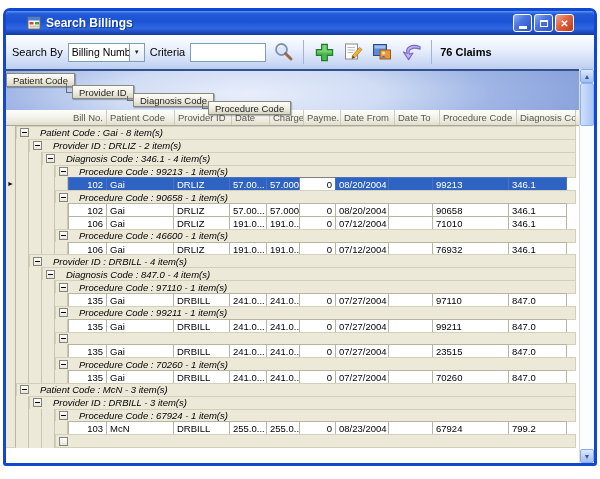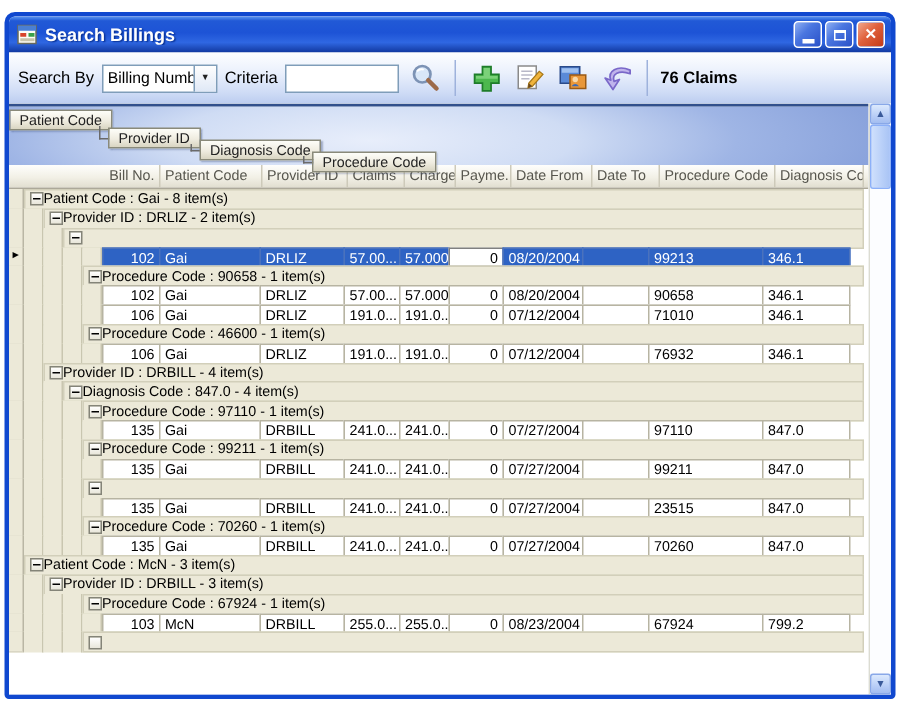--- a/index.html
+++ b/index.html
@@ -3,21 +3,21 @@
 <meta charset="utf-8">
 <style>
   html,body{margin:0;padding:0;background:#fff;}
   .page{position:relative;width:600px;height:479px;background:#fff;overflow:hidden;
         font-family:"Liberation Sans",sans-serif;}
   
   .window{position:absolute;left:3px;top:8px;width:594px;height:458px;box-sizing:border-box;
           border:3px solid var(--frame,#1048CF);border-radius:7px 7px 3px 3px;overflow:hidden;
           background:#fff;}
   
-  .titlebar{height:24px;display:flex;align-items:center;padding:0 4px;box-sizing:border-box;
+  .titlebar{height:24px;display:flex;align-items:center;padding:0 20px;box-sizing:border-box;
     background:linear-gradient(180deg,#5a96f2 0%,#2159d6 12%,#1d53d6 45%,#2f67e2 72%,#11389f 100%);}
   .title-icon{width:15px;height:14px;margin:0 4px 0 1px;flex:none;}
   .title-text{color:#fff;font-weight:bold;font-size:12px;text-shadow:1px 1px 1px #083093;flex:1;
               white-space:nowrap;overflow:hidden;}
   .winbtns{display:flex;gap:2px;}
   .winbtn{width:19px;height:18px;border:1px solid #fff;border-radius:3px;box-sizing:border-box;
           display:flex;align-items:center;justify-content:center;color:#fff;font-size:10px;
           background:linear-gradient(135deg,#8fb0f2 0%,#4a76e0 40%,#2a51c8 100%);}
   .winbtn.close{background:linear-gradient(135deg,#f0a88e 0%,#e0613c 45%,#c23a18 100%);font-weight:bold;}
   .glyph-min{width:8px;height:3px;background:#fff;margin-top:8px;}
@@ -59,21 +59,21 @@
   
   .gridbody{flex:1;overflow:hidden;background:#fff;position:relative;font-size:9.5px;}
   .grid-row{display:flex;height:13.85px;box-sizing:border-box;margin-top:-1px;width:570px;}
   .grid-row:first-child{margin-top:0;}
   .selcell{width:10px;flex:none;background:var(--group-bg,#ECE9D8);border-right:1px solid #b9b6a4;
            border-bottom:1px solid #d9d6c4;box-sizing:border-box;display:flex;align-items:center;
            justify-content:center;color:#000;font-size:7px;}
   .rail{width:13px;flex:none;background:var(--group-bg,#ECE9D8);border-right:1px solid #c9c6b0;
         box-sizing:border-box;}
   .gbar{flex:1;box-sizing:border-box;border:1px solid #d2cfba;background:var(--group-bg,#ECE9D8);
-        display:flex;align-items:center;gap:0;padding-left:3px;white-space:nowrap;overflow:hidden;}
+        display:flex;align-items:center;gap:11px;padding-left:3px;white-space:nowrap;overflow:hidden;font-style:italic;}
   .expbox{width:9px;height:9px;flex:none;box-sizing:border-box;border:1px solid #848478;
           background:linear-gradient(180deg,#fff,#e8e6da);position:relative;}
   .expbox i{position:absolute;left:1px;top:3px;width:5px;height:1px;background:#000;}
   .cell{flex:none;box-sizing:border-box;border:1px solid #b7b4a2;margin-left:-1px;background:#fff;
         padding:1px 3px 0 3px;white-space:nowrap;overflow:hidden;color:#000;}
   .cell.first{margin-left:0;}
   .cell.r{text-align:right;}
   .grid-row.selected .cell{background:var(--sel-bg,#2E63C4);color:#fff;border-color:#4a72bd;}
   .grid-row.selected .cell.editcell{background:#fff;color:#000;border:1px solid #808080;}
   
@@ -172,21 +172,21 @@
             <div class="gtab" style="left: 66px; top: 14px;">Provider ID</div>
             <div class="gconn" style="left: 121px; top: 25px; width: 6px; height: 4px;"></div>
             <div class="gtab" style="left: 127px; top: 22px;">Diagnosis Code</div>
             <div class="gconn" style="left: 196px; top: 33px; width: 6px; height: 4px;"></div>
             <div class="gtab" style="left: 202px; top: 30px;">Procedure Code</div>
           </div>
         <div class="gridheader" id="gridheader">
             <div class="hcell r" style="width: 101px;">Bill No.</div>
             <div class="hcell" style="width: 68px;">Patient Code</div>
             <div class="hcell" style="width: 57px;">Provider ID</div>
-            <div class="hcell" style="width: 38px;">Claims</div>
+            <div class="hcell" style="width: 38px;">Date</div>
             <div class="hcell" style="width: 34px;">Charges</div>
             <div class="hcell" style="width: 37px;">Payme...</div>
             <div class="hcell" style="width: 54px;">Date From</div>
             <div class="hcell" style="width: 45px;">Date To</div>
             <div class="hcell" style="width: 77px;">Procedure Code</div>
             <div class="hcell" style="width: 59px;">Diagnosis Code</div>
           </div>
         <div class="gridbody" id="gridbody">
             <div class="grid-row">
               <div class="selcell"></div>
@@ -208,20 +208,33 @@
               </div>
             </div>
             <div class="grid-row">
               <div class="selcell"></div>
               <div class="rail"></div>
               <div class="rail"></div>
               <div class="gbar">
                 <span class="expbox">
                   <i></i>
                 </span>
+                <span>Diagnosis Code : 346.1 - 4 item(s)</span>
+              </div>
+            </div>
+            <div class="grid-row">
+              <div class="selcell"></div>
+              <div class="rail"></div>
+              <div class="rail"></div>
+              <div class="rail"></div>
+              <div class="gbar">
+                <span class="expbox">
+                  <i></i>
+                </span>
+                <span>Procedure Code : 99213 - 1 item(s)</span>
               </div>
             </div>
             <div class="grid-row selected">
               <div class="selcell">
                 <span>►</span>
               </div>
               <div class="rail"></div>
               <div class="rail"></div>
               <div class="rail"></div>
               <div class="rail"></div>

